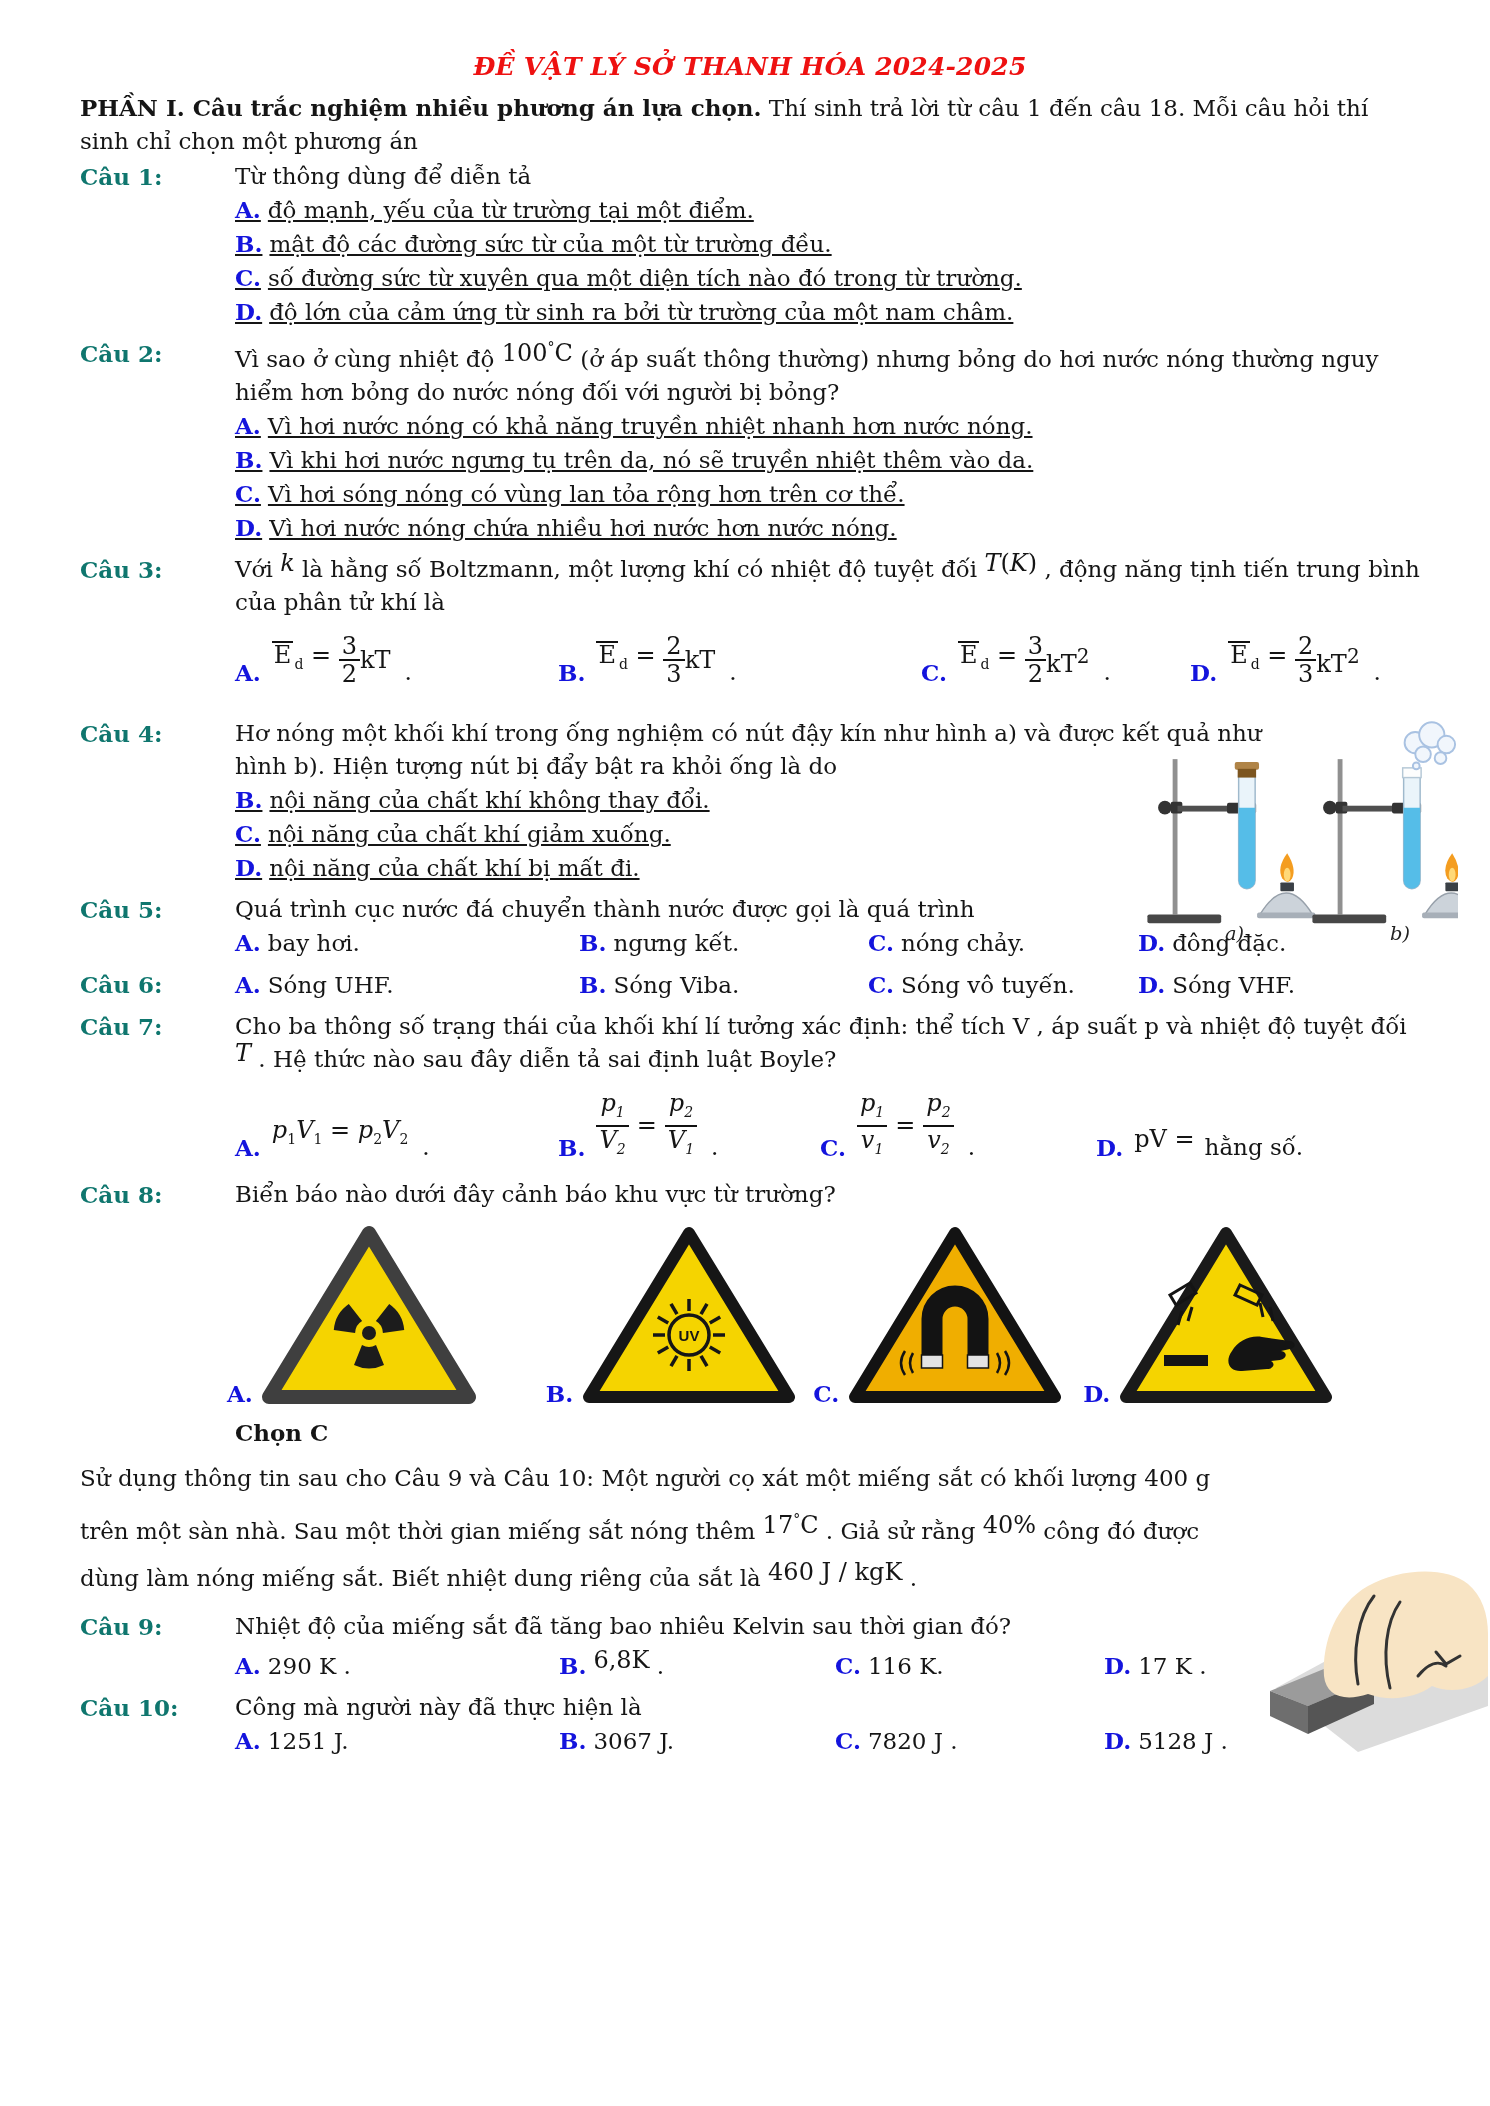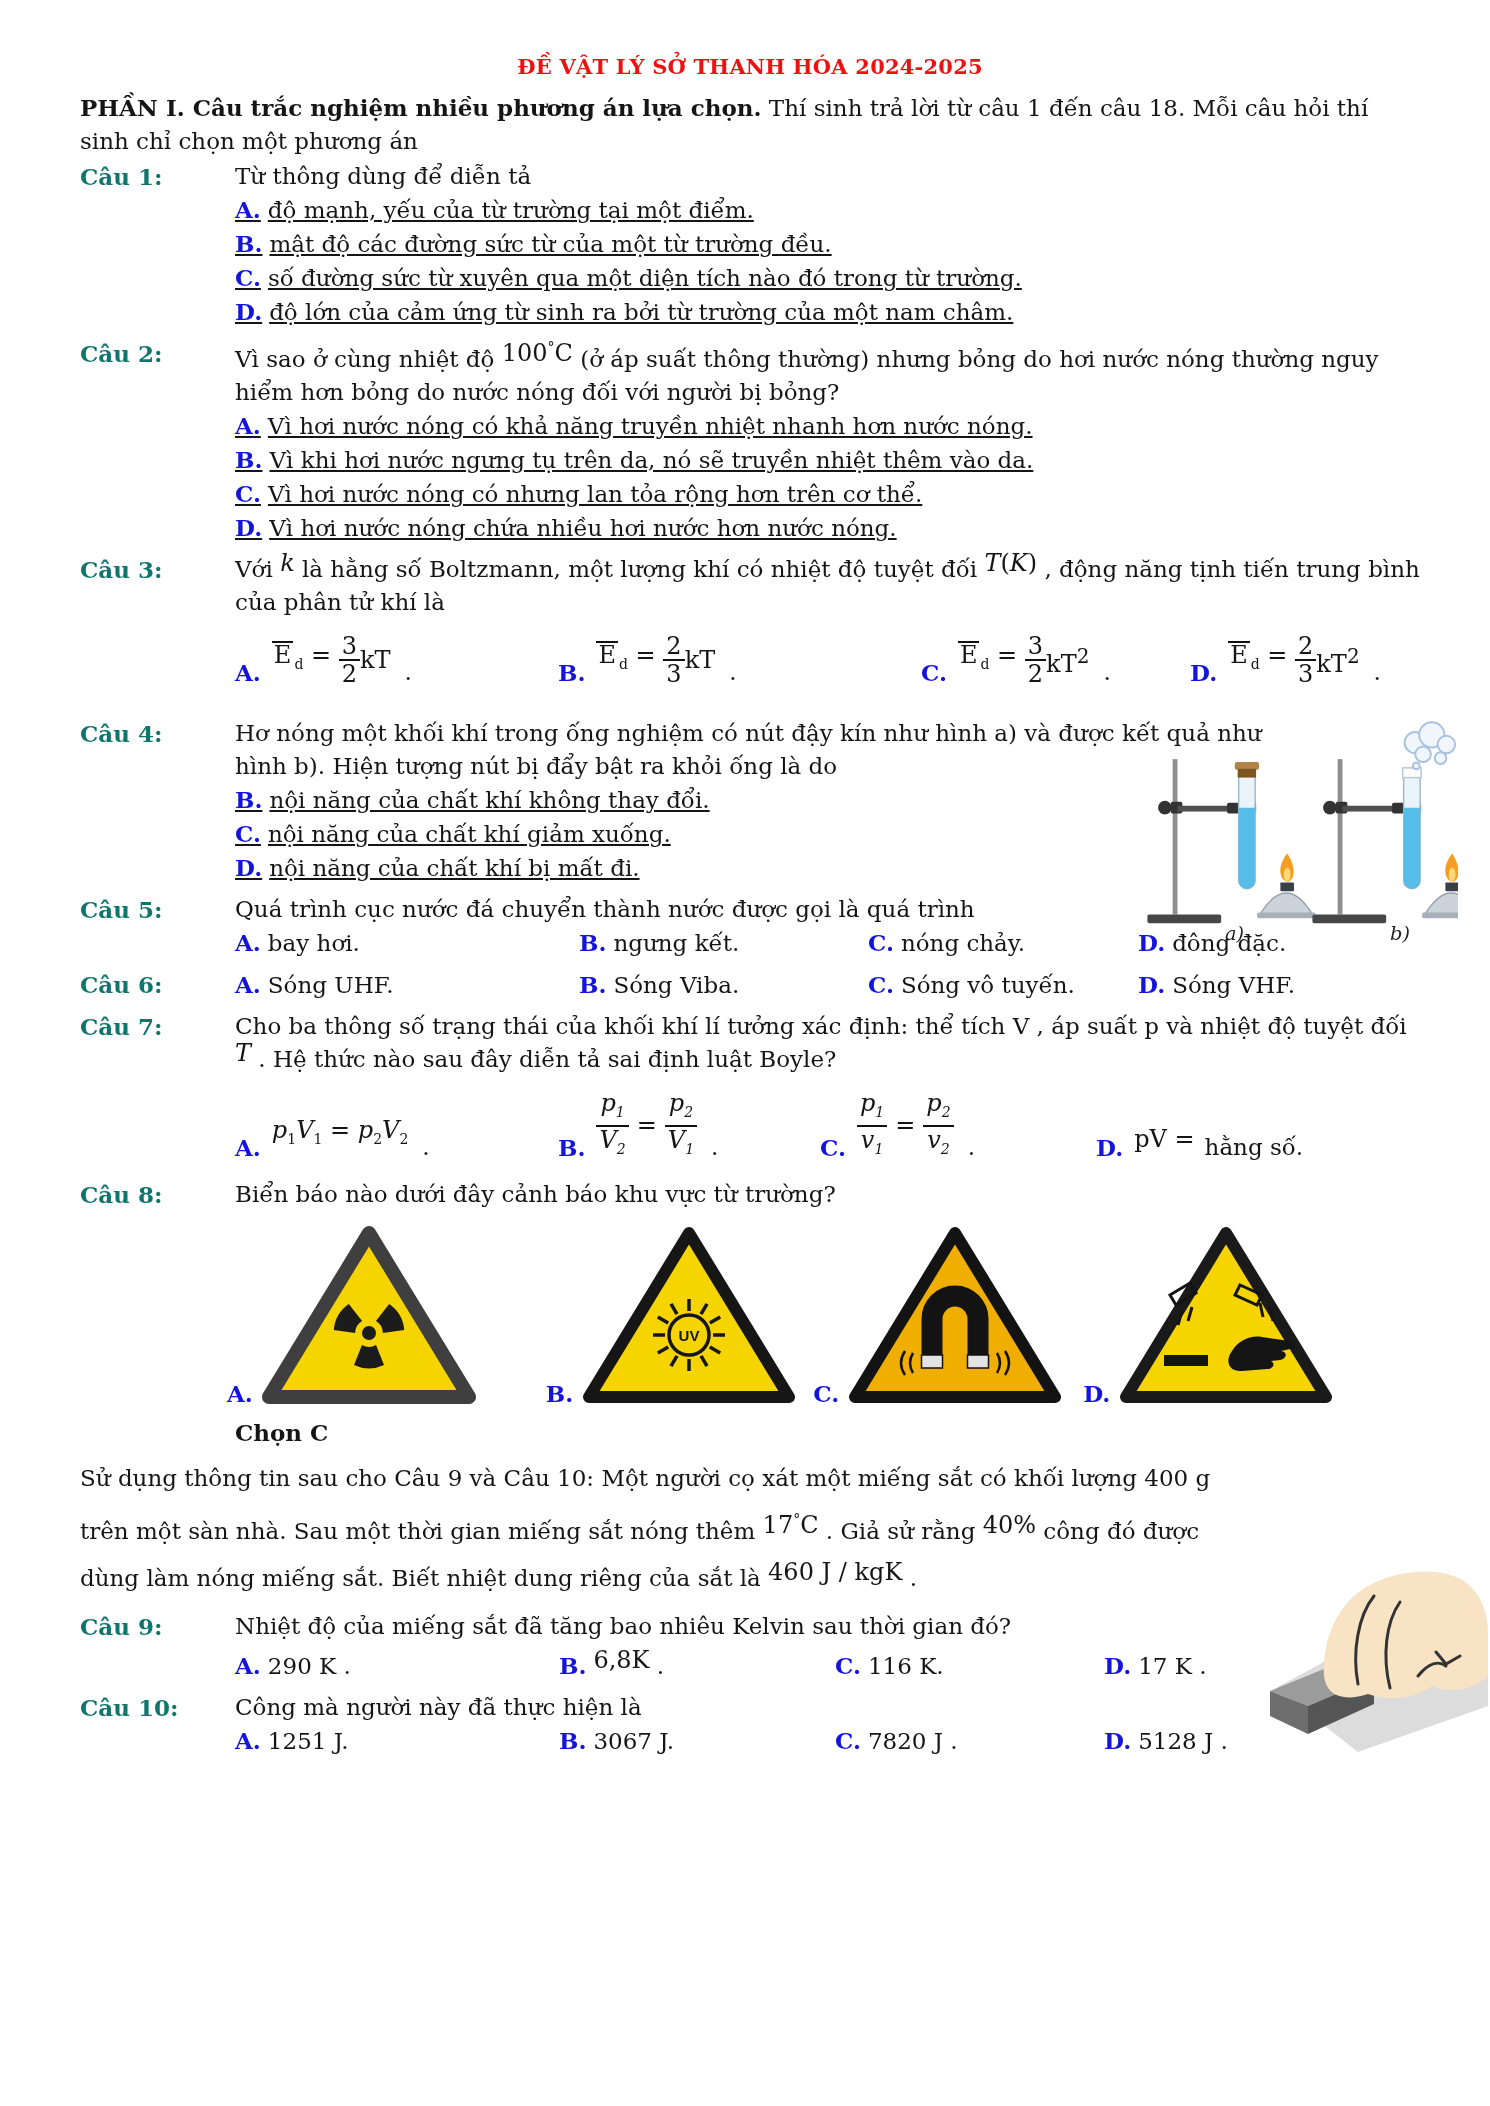--- a/index.html
+++ b/index.html
@@ -12,23 +12,24 @@
     color:#151515;
     font-size:23px;
     line-height:33px;
     overflow:hidden;
   }
   .content{padding:50px 70px 0 80px;}
   .title{
     text-align:center;
     color:#ee1111;
     font-weight:bold;
-    font-size:21px;
+    font-size:25px;
     margin-bottom:8px;
     letter-spacing:.2px;
+    font-style:italic;
   }
   .intro{width:1320px;margin:0 0 2px 0;}
   .intro b{font-weight:bold;}
   .q{display:grid;grid-template-columns:155px 1fr;margin:0 0 8px 0;}
   .qlabel{color:#0f766e;font-weight:bold;}
   .qbody{max-width:1190px;}
   .qtext{max-width:1185px;}
   .narrow .qtext{max-width:1060px;}
   .opts-block .opt{display:block;text-decoration:underline;}
   .ol-letter{color:#1414dd;font-weight:bold;margin-right:7px;}
@@ -89,21 +90,21 @@
       </div>
     </div>
 
     <div class="q">
       <div class="qlabel">Câu 2:</div>
       <div class="qbody">
         <div class="qtext">Vì sao ở cùng nhiệt độ <span class="m">100<sup>°</sup>C</span> (ở áp suất thông thường) nhưng bỏng do hơi nước nóng thường nguy hiểm hơn bỏng do nước nóng đối với người bị bỏng?</div>
         <div class="opts-block">
           <span class="opt"><span class="ol-letter">A.</span><span>Vì hơi nước nóng có khả năng truyền nhiệt nhanh hơn nước nóng.</span></span>
           <span class="opt"><span class="ol-letter">B.</span><span>Vì khi hơi nước ngưng tụ trên da, nó sẽ truyền nhiệt thêm vào da.</span></span>
-          <span class="opt"><span class="ol-letter">C.</span><span>Vì hơi nước nóng có nhưng lan tỏa rộng hơn trên cơ thể.</span></span>
+          <span class="opt"><span class="ol-letter">C.</span><span>Vì hơi sóng nóng có vùng lan tỏa rộng hơn trên cơ thể.</span></span>
           <span class="opt"><span class="ol-letter">D.</span><span>Vì hơi nước nóng chứa nhiều hơi nước hơn nước nóng.</span></span>
         </div>
       </div>
     </div>
 
     <div class="q">
       <div class="qlabel">Câu 3:</div>
       <div class="qbody">
         <div class="qtext">Với <span class="m"><i>k</i></span> là hằng số Boltzmann, một lượng khí có nhiệt độ tuyệt đối <span class="m"><i>T</i>(<i>K</i>)</span> , động năng tịnh tiến trung bình của phân tử khí là</div>
         <div class="opts-row cols-f3 frow">

